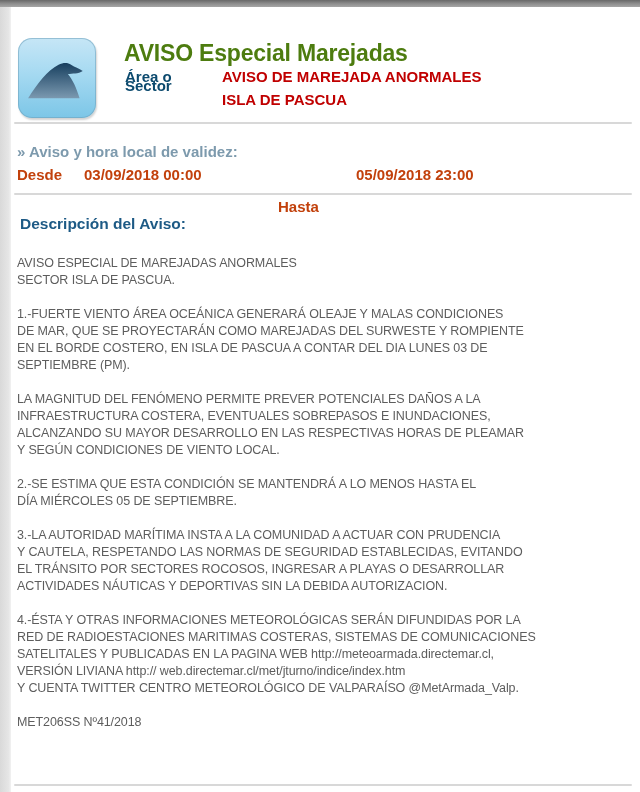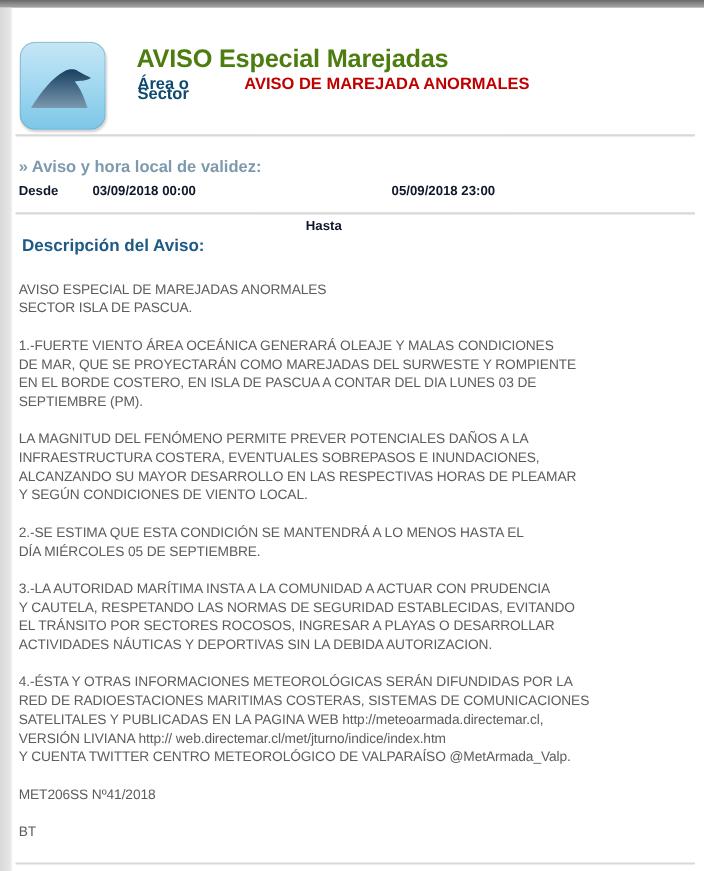--- a/index.html
+++ b/index.html
@@ -56,21 +56,21 @@
   .divider.d2{top:193px;}
   .divider.d3{top:784px;}
 
   
   .validity-heading{
     position:absolute;left:17px;top:143px;margin:0;
     font-size:15px;font-weight:bold;color:#7d9aad;white-space:nowrap;
   }
   .validity-row span{
     position:absolute;top:166px;
-    font-size:12px;font-weight:bold;color:#0f172a;white-space:nowrap;
+    font-size:15px;font-weight:bold;color:#c2410c;white-space:nowrap;
   }
   .v-from-label{left:17px;}
   .v-from-value{left:84px;}
   .v-to-label{left:278px;margin-top:32px;}
   .v-to-value{left:356px;}
 
   
   .desc-heading{
     position:absolute;left:17px;top:212px;margin:3px;
     font-size:15.5px;font-weight:bold;color:#1d5a85;white-space:nowrap;
@@ -106,20 +106,21 @@
            C70,52 75,63 79,76
            Z"></path>
     </svg>
   </div>
 
   <h1 class="main-title">AVISO Especial Marejadas</h1>
 
   <span class="hdr-label l1">Área o</span>
   <span class="hdr-label l2">Sector</span>
   <span class="hdr-alert l1">AVISO DE MAREJADA ANORMALES</span>
+  <span class="hdr-alert l2">ISLA DE PASCUA</span>
 
   <div class="divider d1"></div>
 
   <h2 class="validity-heading">» Aviso y hora local de validez:</h2>
   <div class="validity-row">
     <span class="v-from-label">Desde</span>
     <span class="v-from-value">03/09/2018 00:00</span>
     <span class="v-to-label">Hasta</span>
     <span class="v-to-value">05/09/2018 23:00</span>
   </div>
@@ -144,18 +145,17 @@
     <div class="para">3.-LA AUTORIDAD MARÍTIMA INSTA A LA COMUNIDAD A ACTUAR CON PRUDENCIA
 Y CAUTELA, RESPETANDO LAS NORMAS DE SEGURIDAD ESTABLECIDAS, EVITANDO
 EL TRÁNSITO POR SECTORES ROCOSOS, INGRESAR A PLAYAS O DESARROLLAR
 ACTIVIDADES NÁUTICAS Y DEPORTIVAS SIN LA DEBIDA AUTORIZACION.</div>
     <div class="para">4.-ÉSTA Y OTRAS INFORMACIONES METEOROLÓGICAS SERÁN DIFUNDIDAS POR LA
 RED DE RADIOESTACIONES MARITIMAS COSTERAS, SISTEMAS DE COMUNICACIONES
 SATELITALES Y PUBLICADAS EN LA PAGINA WEB http://meteoarmada.directemar.cl,
 VERSIÓN LIVIANA http:// web.directemar.cl/met/jturno/indice/index.htm
 Y CUENTA TWITTER CENTRO METEOROLÓGICO DE VALPARAÍSO @MetArmada_Valp.</div>
     <div class="para">MET206SS Nº41/2018</div>
-    <div class="para">BT</div>
   </div>
 
   <div class="divider d3"></div>
 
 </div>
 
 </body></html>

